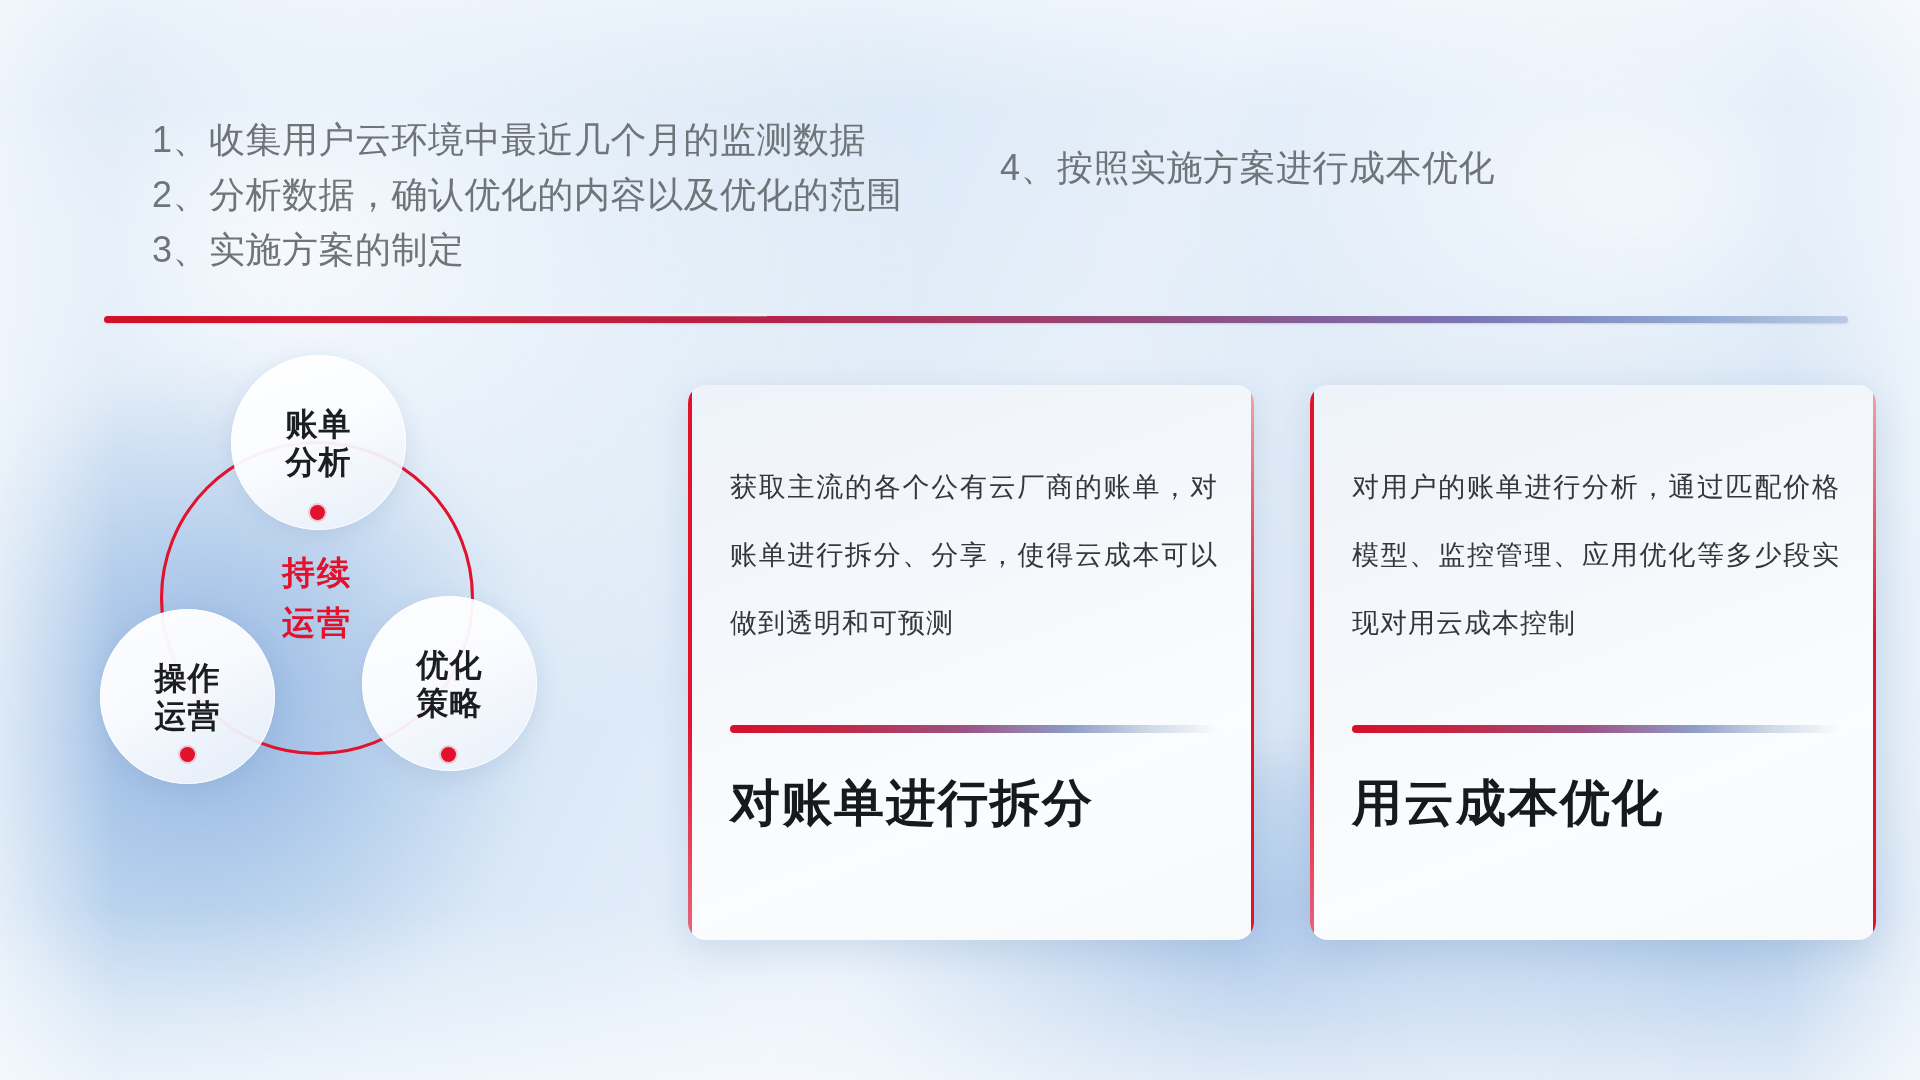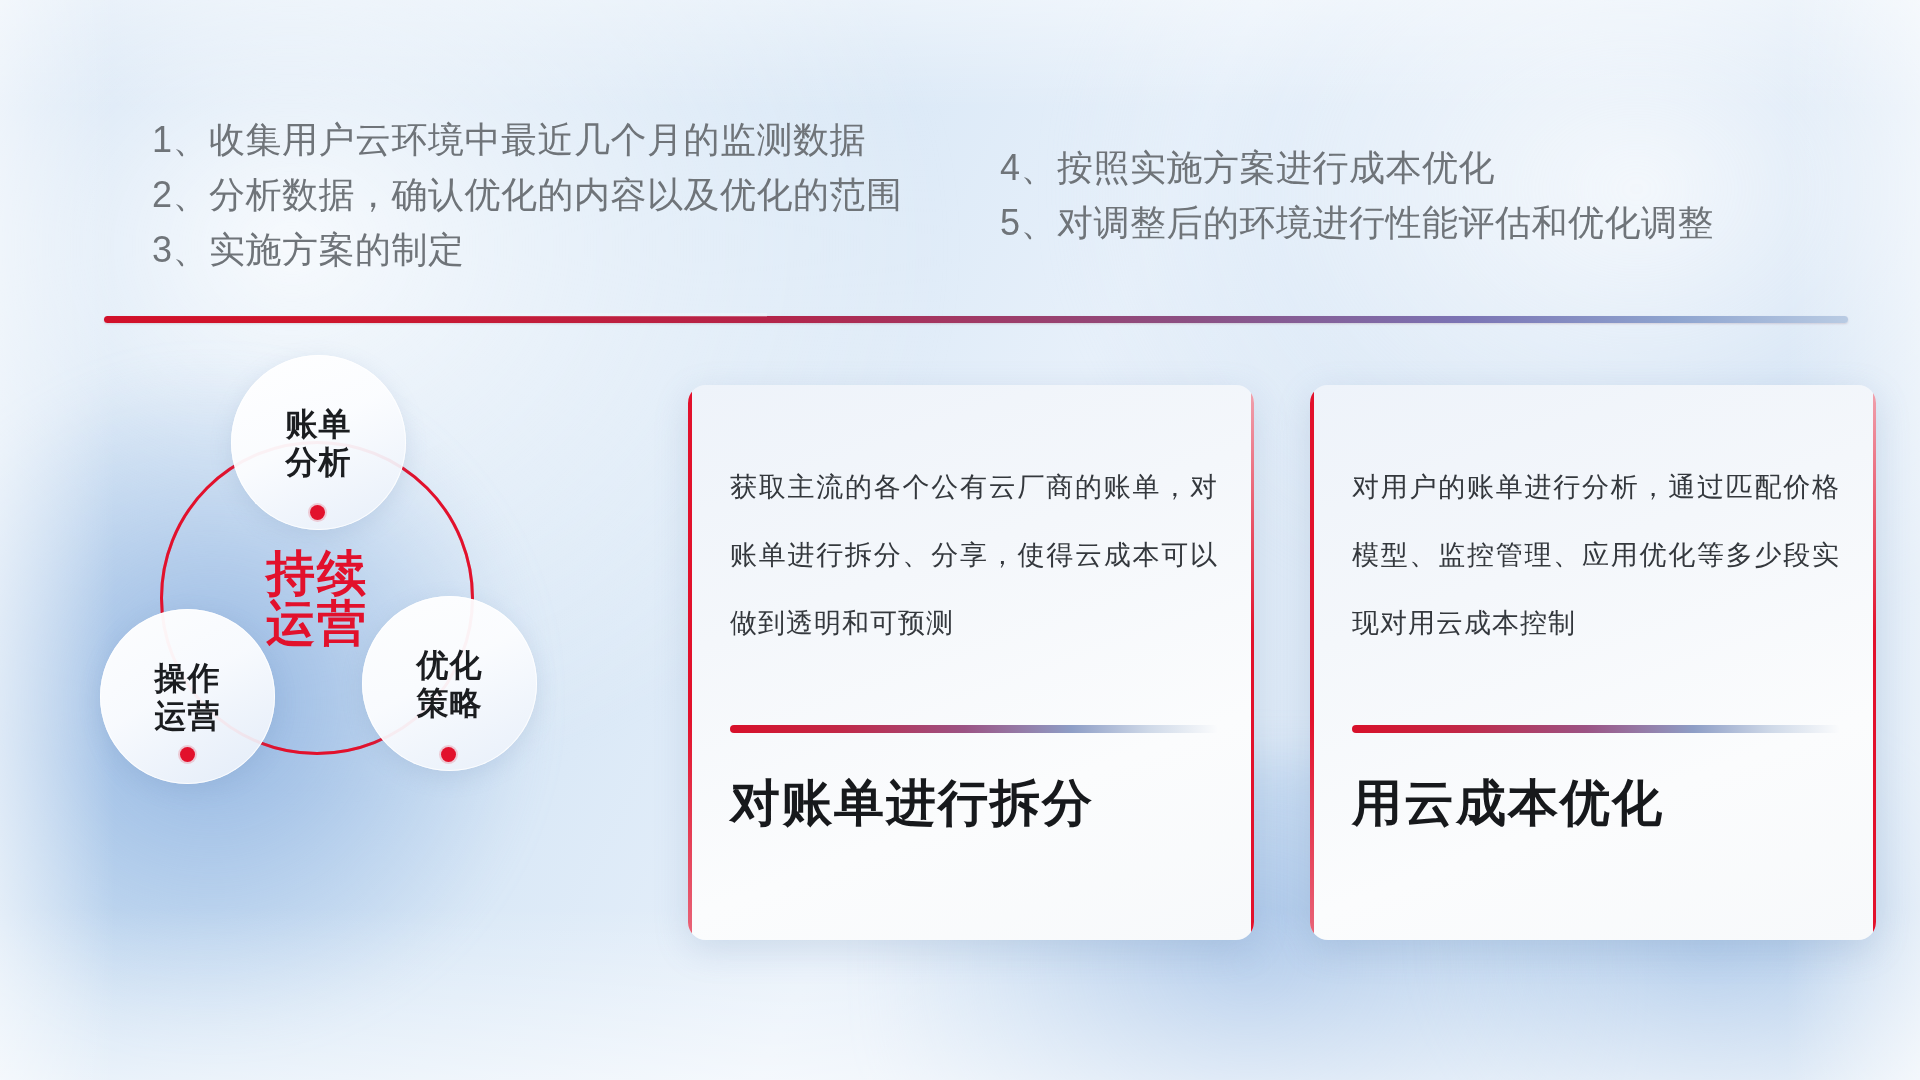--- a/index.html
+++ b/index.html
@@ -104,21 +104,21 @@
   }
   .ring-fade{
     position:absolute;left:60px;top:86px;width:314px;height:314px;border-radius:50%;
     border:3px solid rgba(226,17,44,.28);box-sizing:border-box;
   }
   #center-label{
     position:absolute;left:60px;top:86px;width:314px;height:314px;
     display:flex;align-items:center;justify-content:center;
   }
   #center-text{
-    color:#e2112c;font-size:49px;font-weight:800;line-height:50px;text-align:center;letter-spacing:2px;
+    color:#e2112c;font-size:33px;font-weight:800;line-height:50px;text-align:center;letter-spacing:2px;
   }
   .dot{
     position:absolute;width:15px;height:15px;border-radius:50%;background:#e2112c;
     box-shadow:0 0 0 2px rgba(226,17,44,.18);
   }
   .dot-top{left:210px;top:150px;}
   .dot-bl{left:80px;top:392px;}
   .dot-br{left:341px;top:392px;}
 
   
@@ -171,21 +171,20 @@
 </div>
 
 <div id="bullets">
   <div class="col col-left">
     <div class="bullet">1、收集用户云环境中最近几个月的监测数据</div>
     <div class="bullet">2、分析数据，确认优化的内容以及优化的范围</div>
     <div class="bullet">3、实施方案的制定</div>
   </div>
   <div class="col col-right">
     <div class="bullet">4、按照实施方案进行成本优化</div>
-    <div class="bullet">5、对调整后的环境进行性能评估和优化调整</div>
   </div>
 </div>
 
 <div id="divider"></div>
 
 <div id="venn">
 
   <div class="ring-fade"></div>
   <div id="ring"></div>
 

